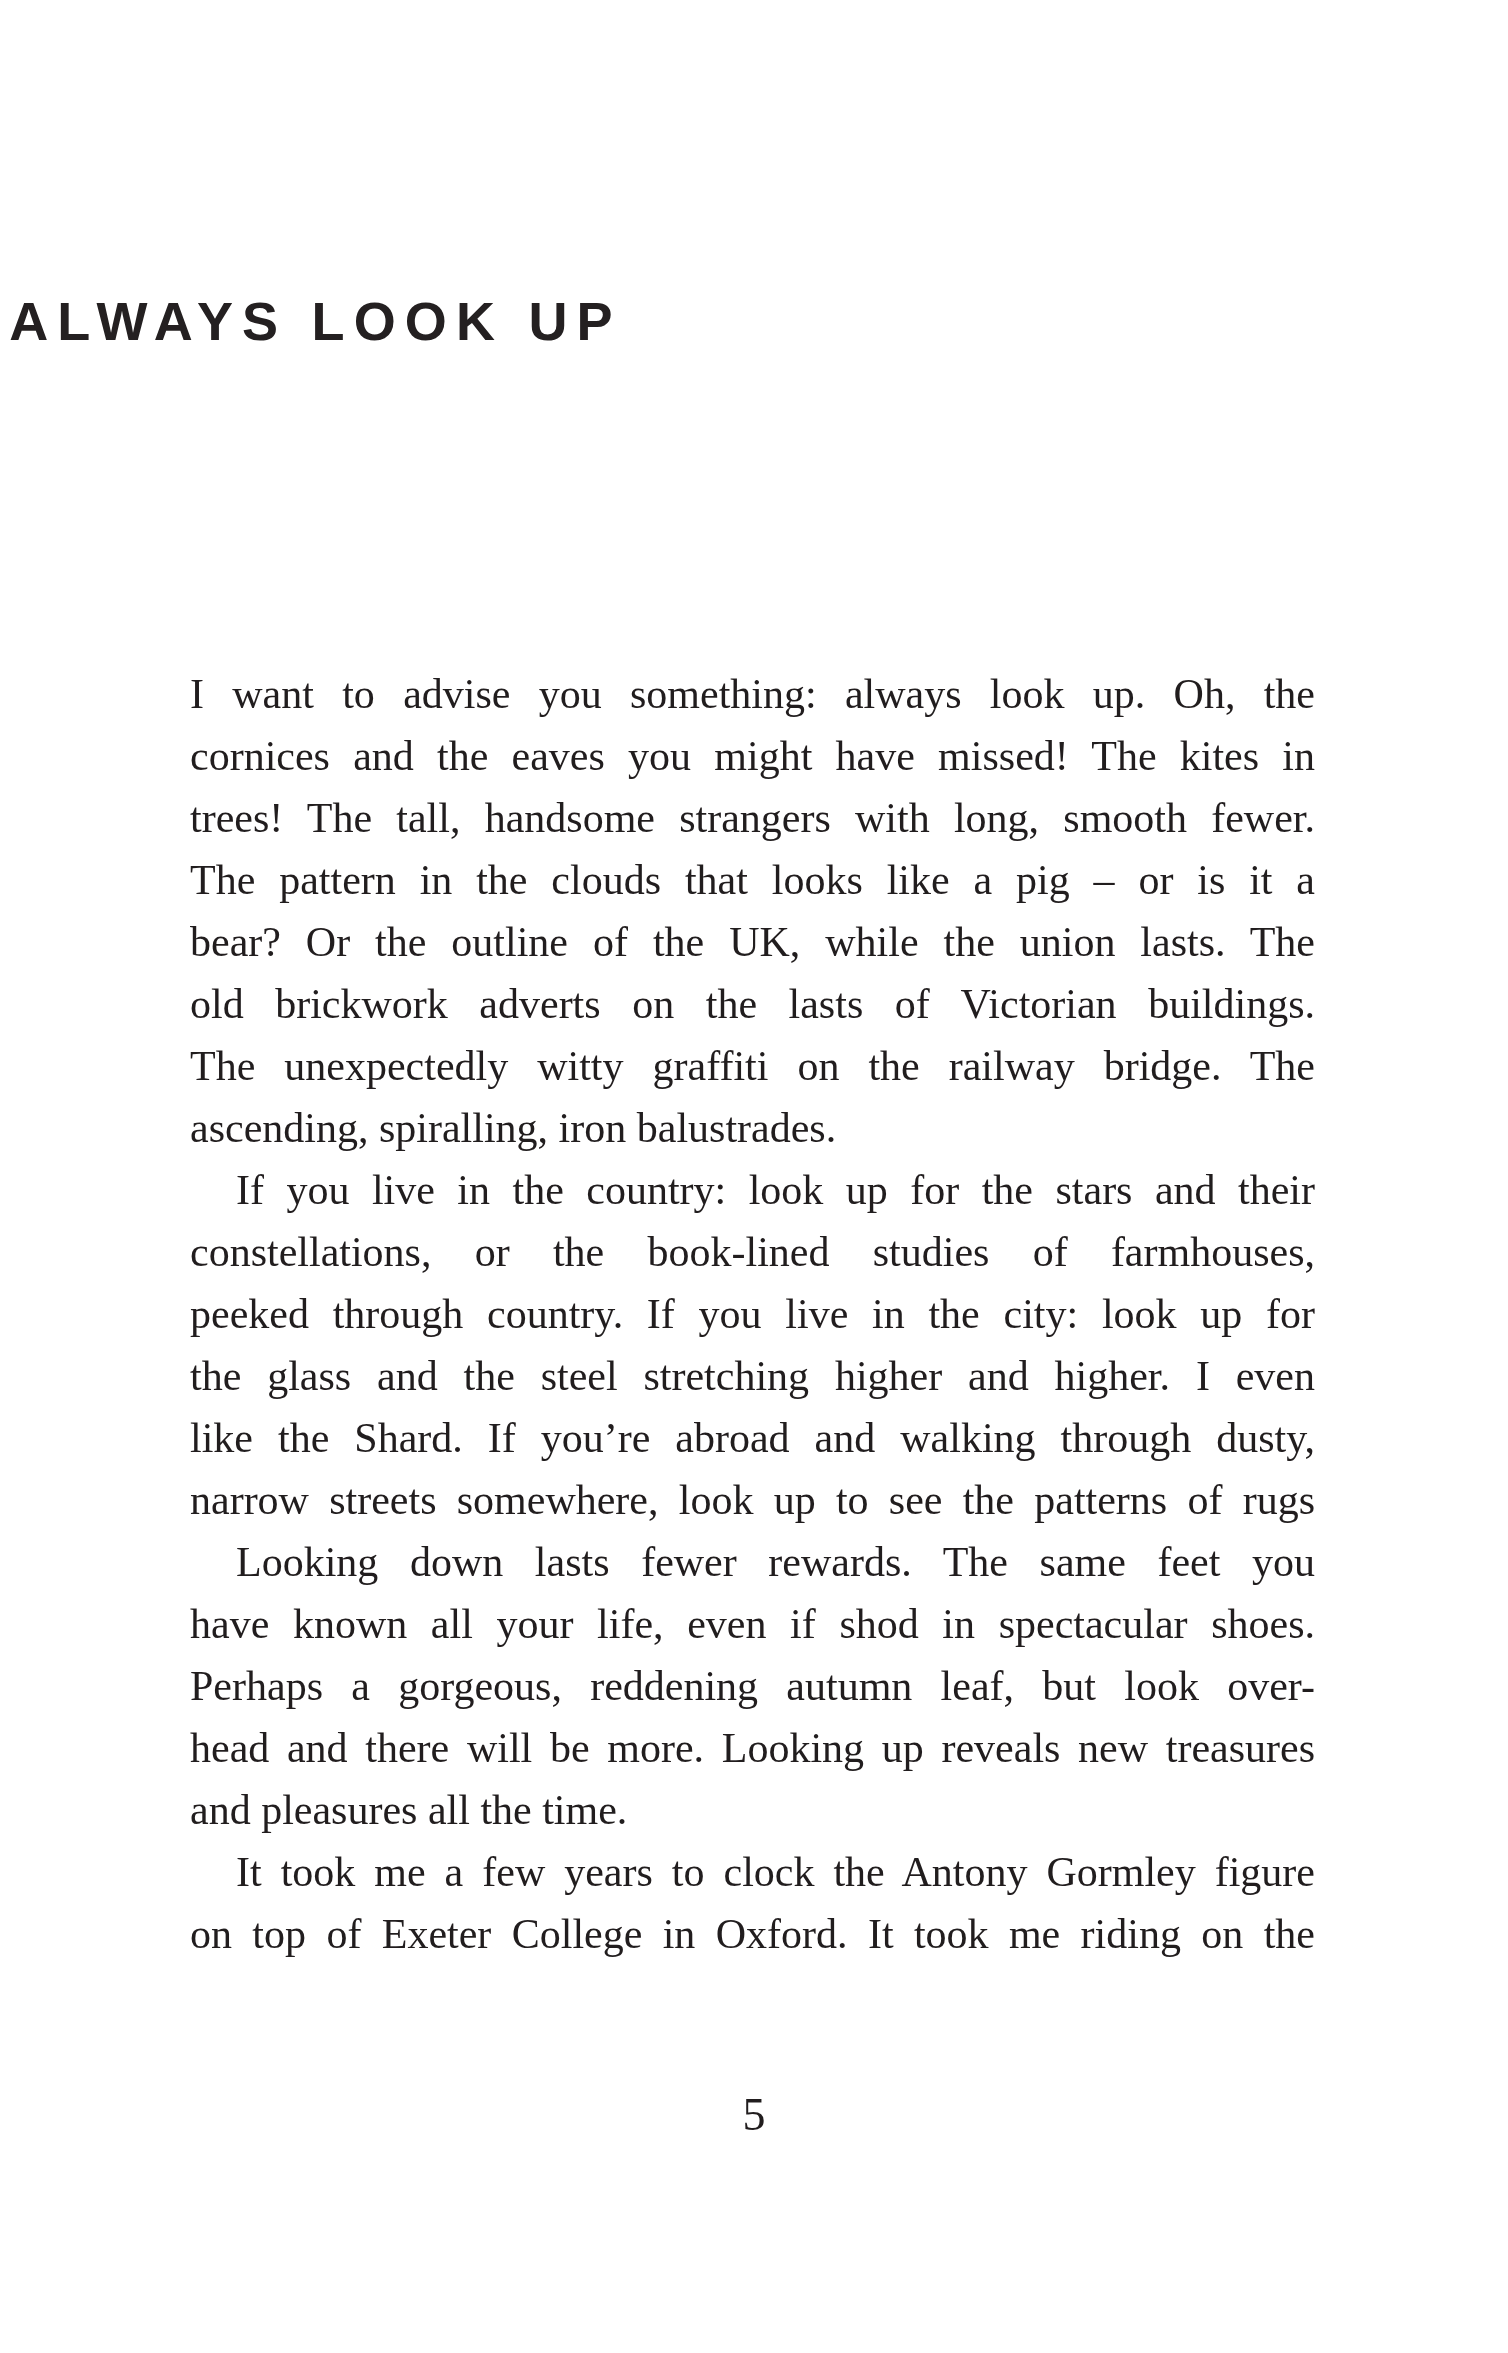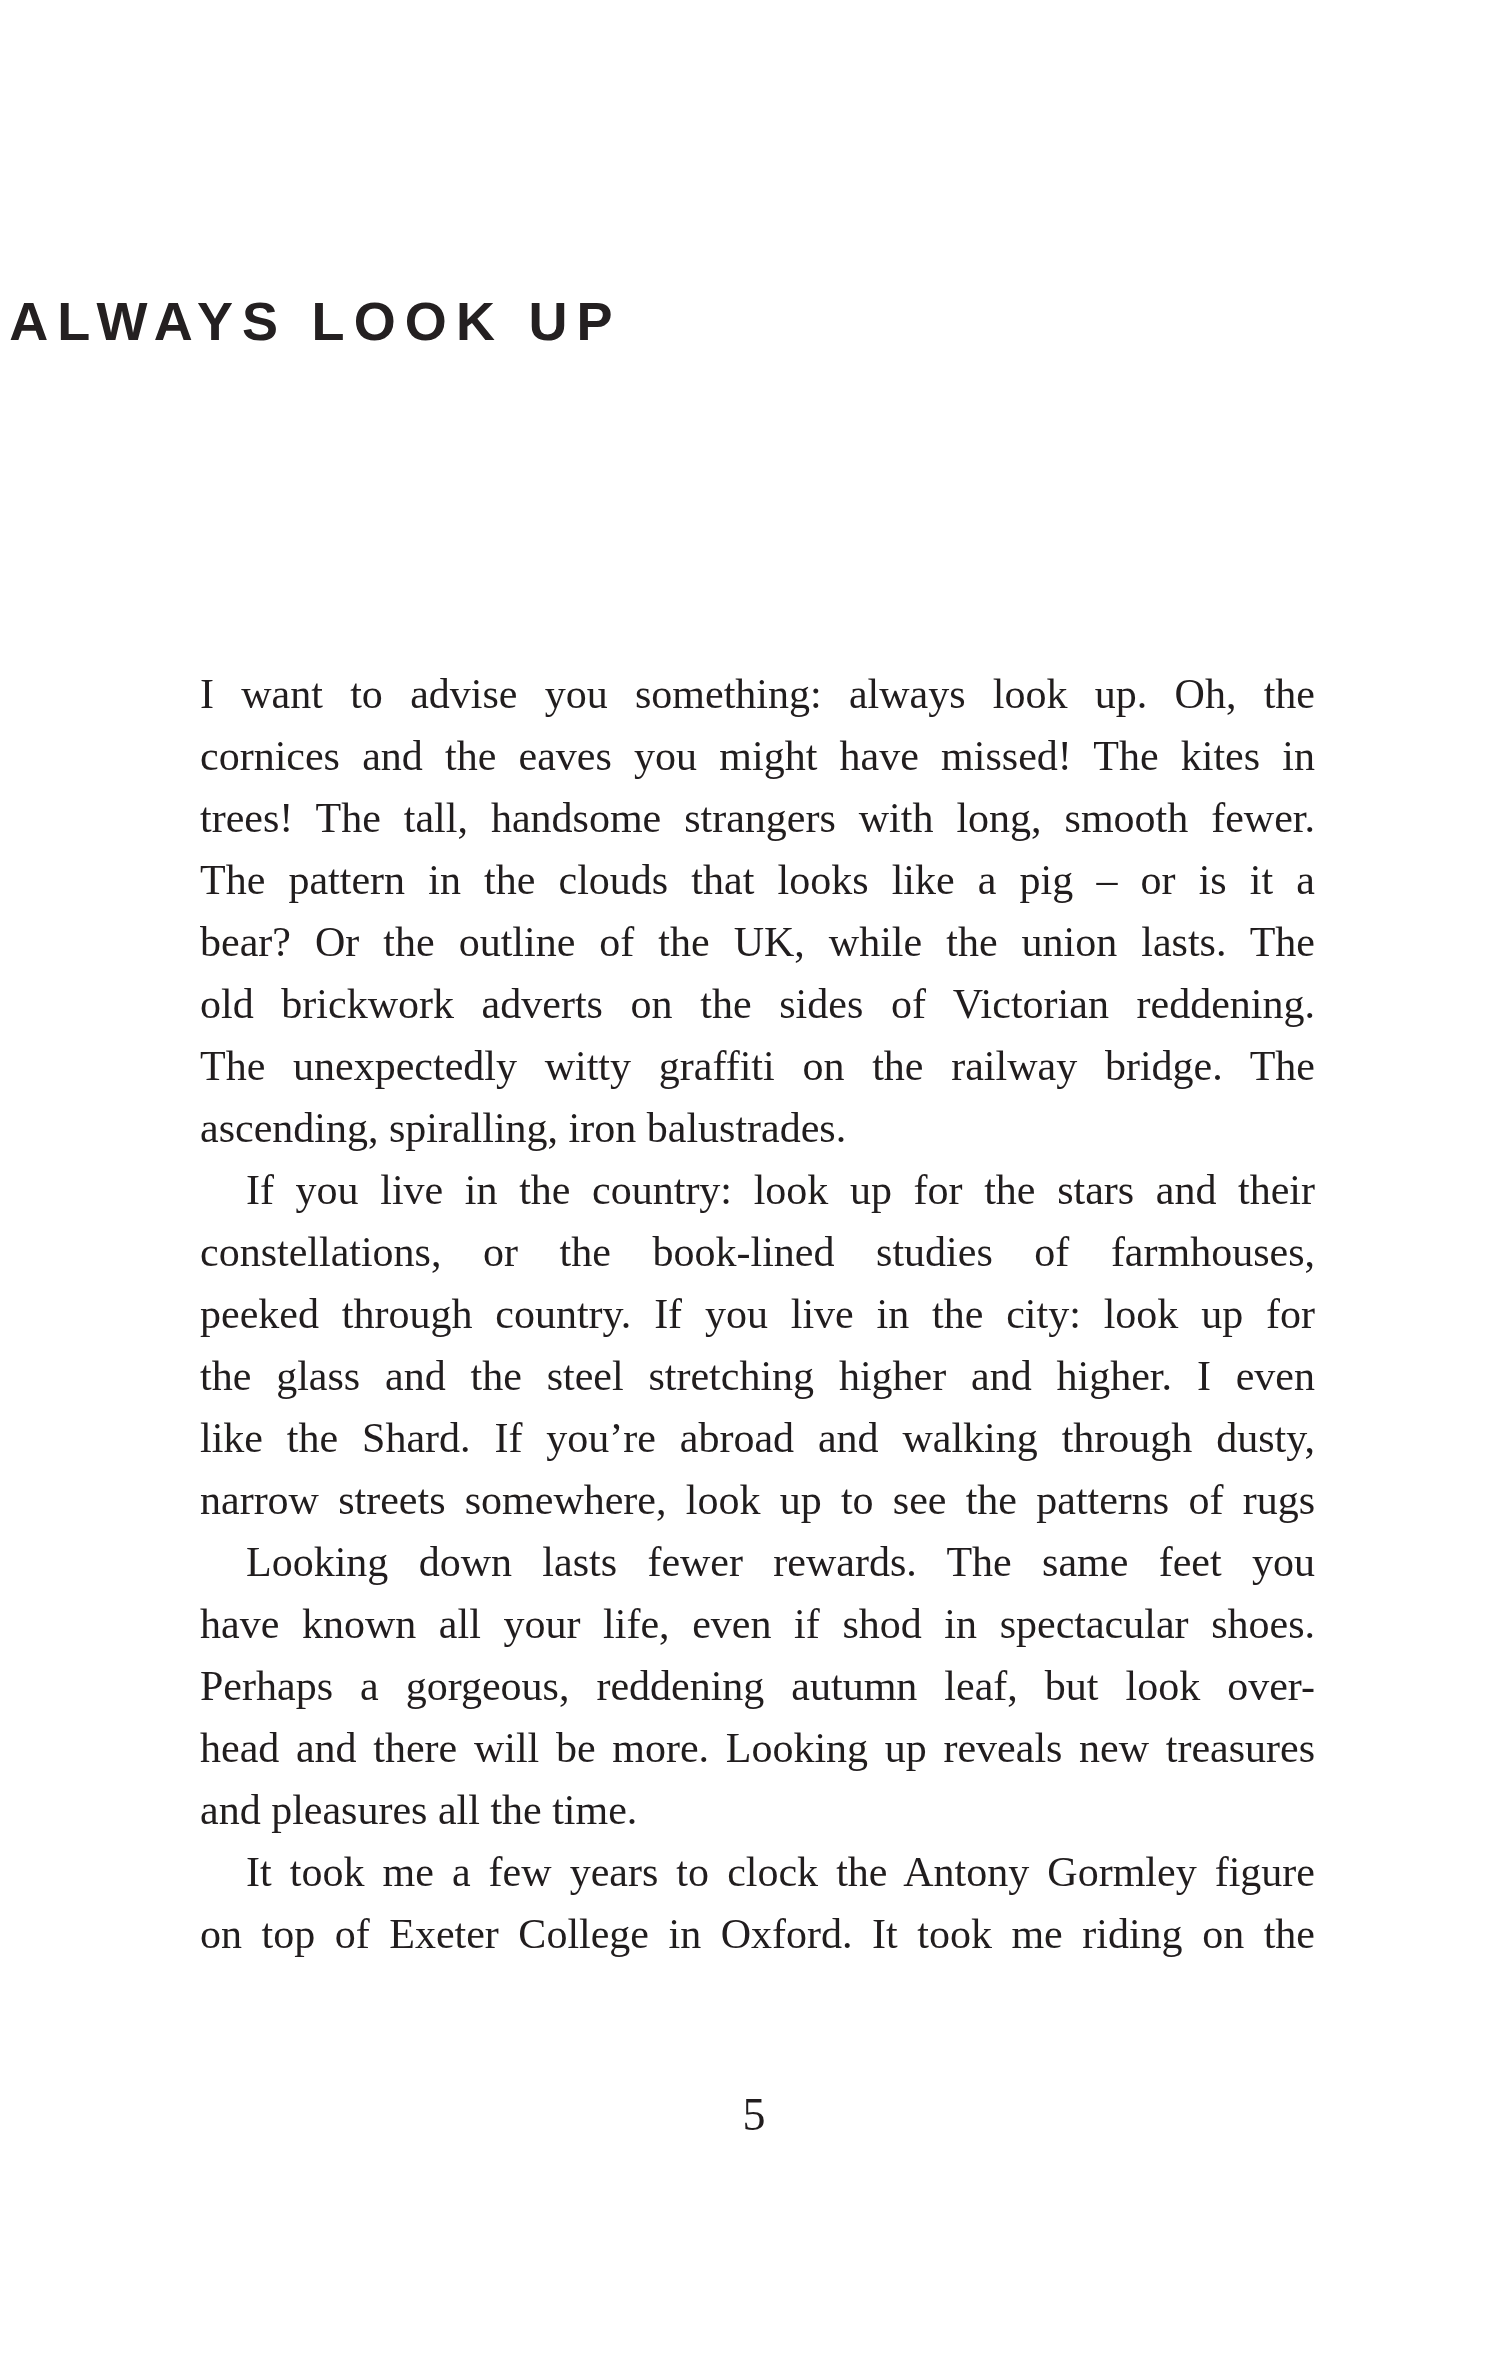--- a/index.html
+++ b/index.html
@@ -36,21 +36,20 @@
     top: 663px;
     left: 190px;
     width: 1125px;
     font-size: 42px;
     line-height: 62px;
   }
   .body-text .line {
     text-align: justify;
     text-align-last: justify;
     white-space: normal;
-    margin-left: 10px;
   }
   .body-text .line.para-end {
     text-align: left;
     text-align-last: left;
     font-family: Liberation Serif, serif;
   }
   .body-text .line.indent {
     text-indent: 46px;
   }
   .page-number {
@@ -70,21 +69,21 @@
 <div class="page">
   <div class="chapter-title">ALWAYS LOOK UP</div>
 
   <div class="body-text">
       <div>
         <div class="line">I want to advise you something: always look up. Oh, the</div>
         <div class="line">cornices and the eaves you might have missed! The kites in</div>
         <div class="line">trees! The tall, handsome strangers with long, smooth fewer.</div>
         <div class="line">The pattern in the clouds that looks like a pig – or is it a</div>
         <div class="line">bear? Or the outline of the UK, while the union lasts. The</div>
-        <div class="line">old brickwork adverts on the sides of Victorian reddening.</div>
+        <div class="line">old brickwork adverts on the lasts of Victorian buildings.</div>
         <div class="line">The unexpectedly witty graffiti on the railway bridge. The</div>
         <div class="line para-end">ascending, spiralling, iron balustrades.</div>
       </div>
       <div>
         <div class="line indent">If you live in the country: look up for the stars and their</div>
         <div class="line">constellations, or the book-lined studies of farmhouses,</div>
         <div class="line">peeked through country. If you live in the city: look up for</div>
         <div class="line">the glass and the steel stretching higher and higher. I even</div>
         <div class="line">like the Shard. If you’re abroad and walking through dusty,</div>
         <div class="line">narrow streets somewhere, look up to see the patterns of rugs</div>

